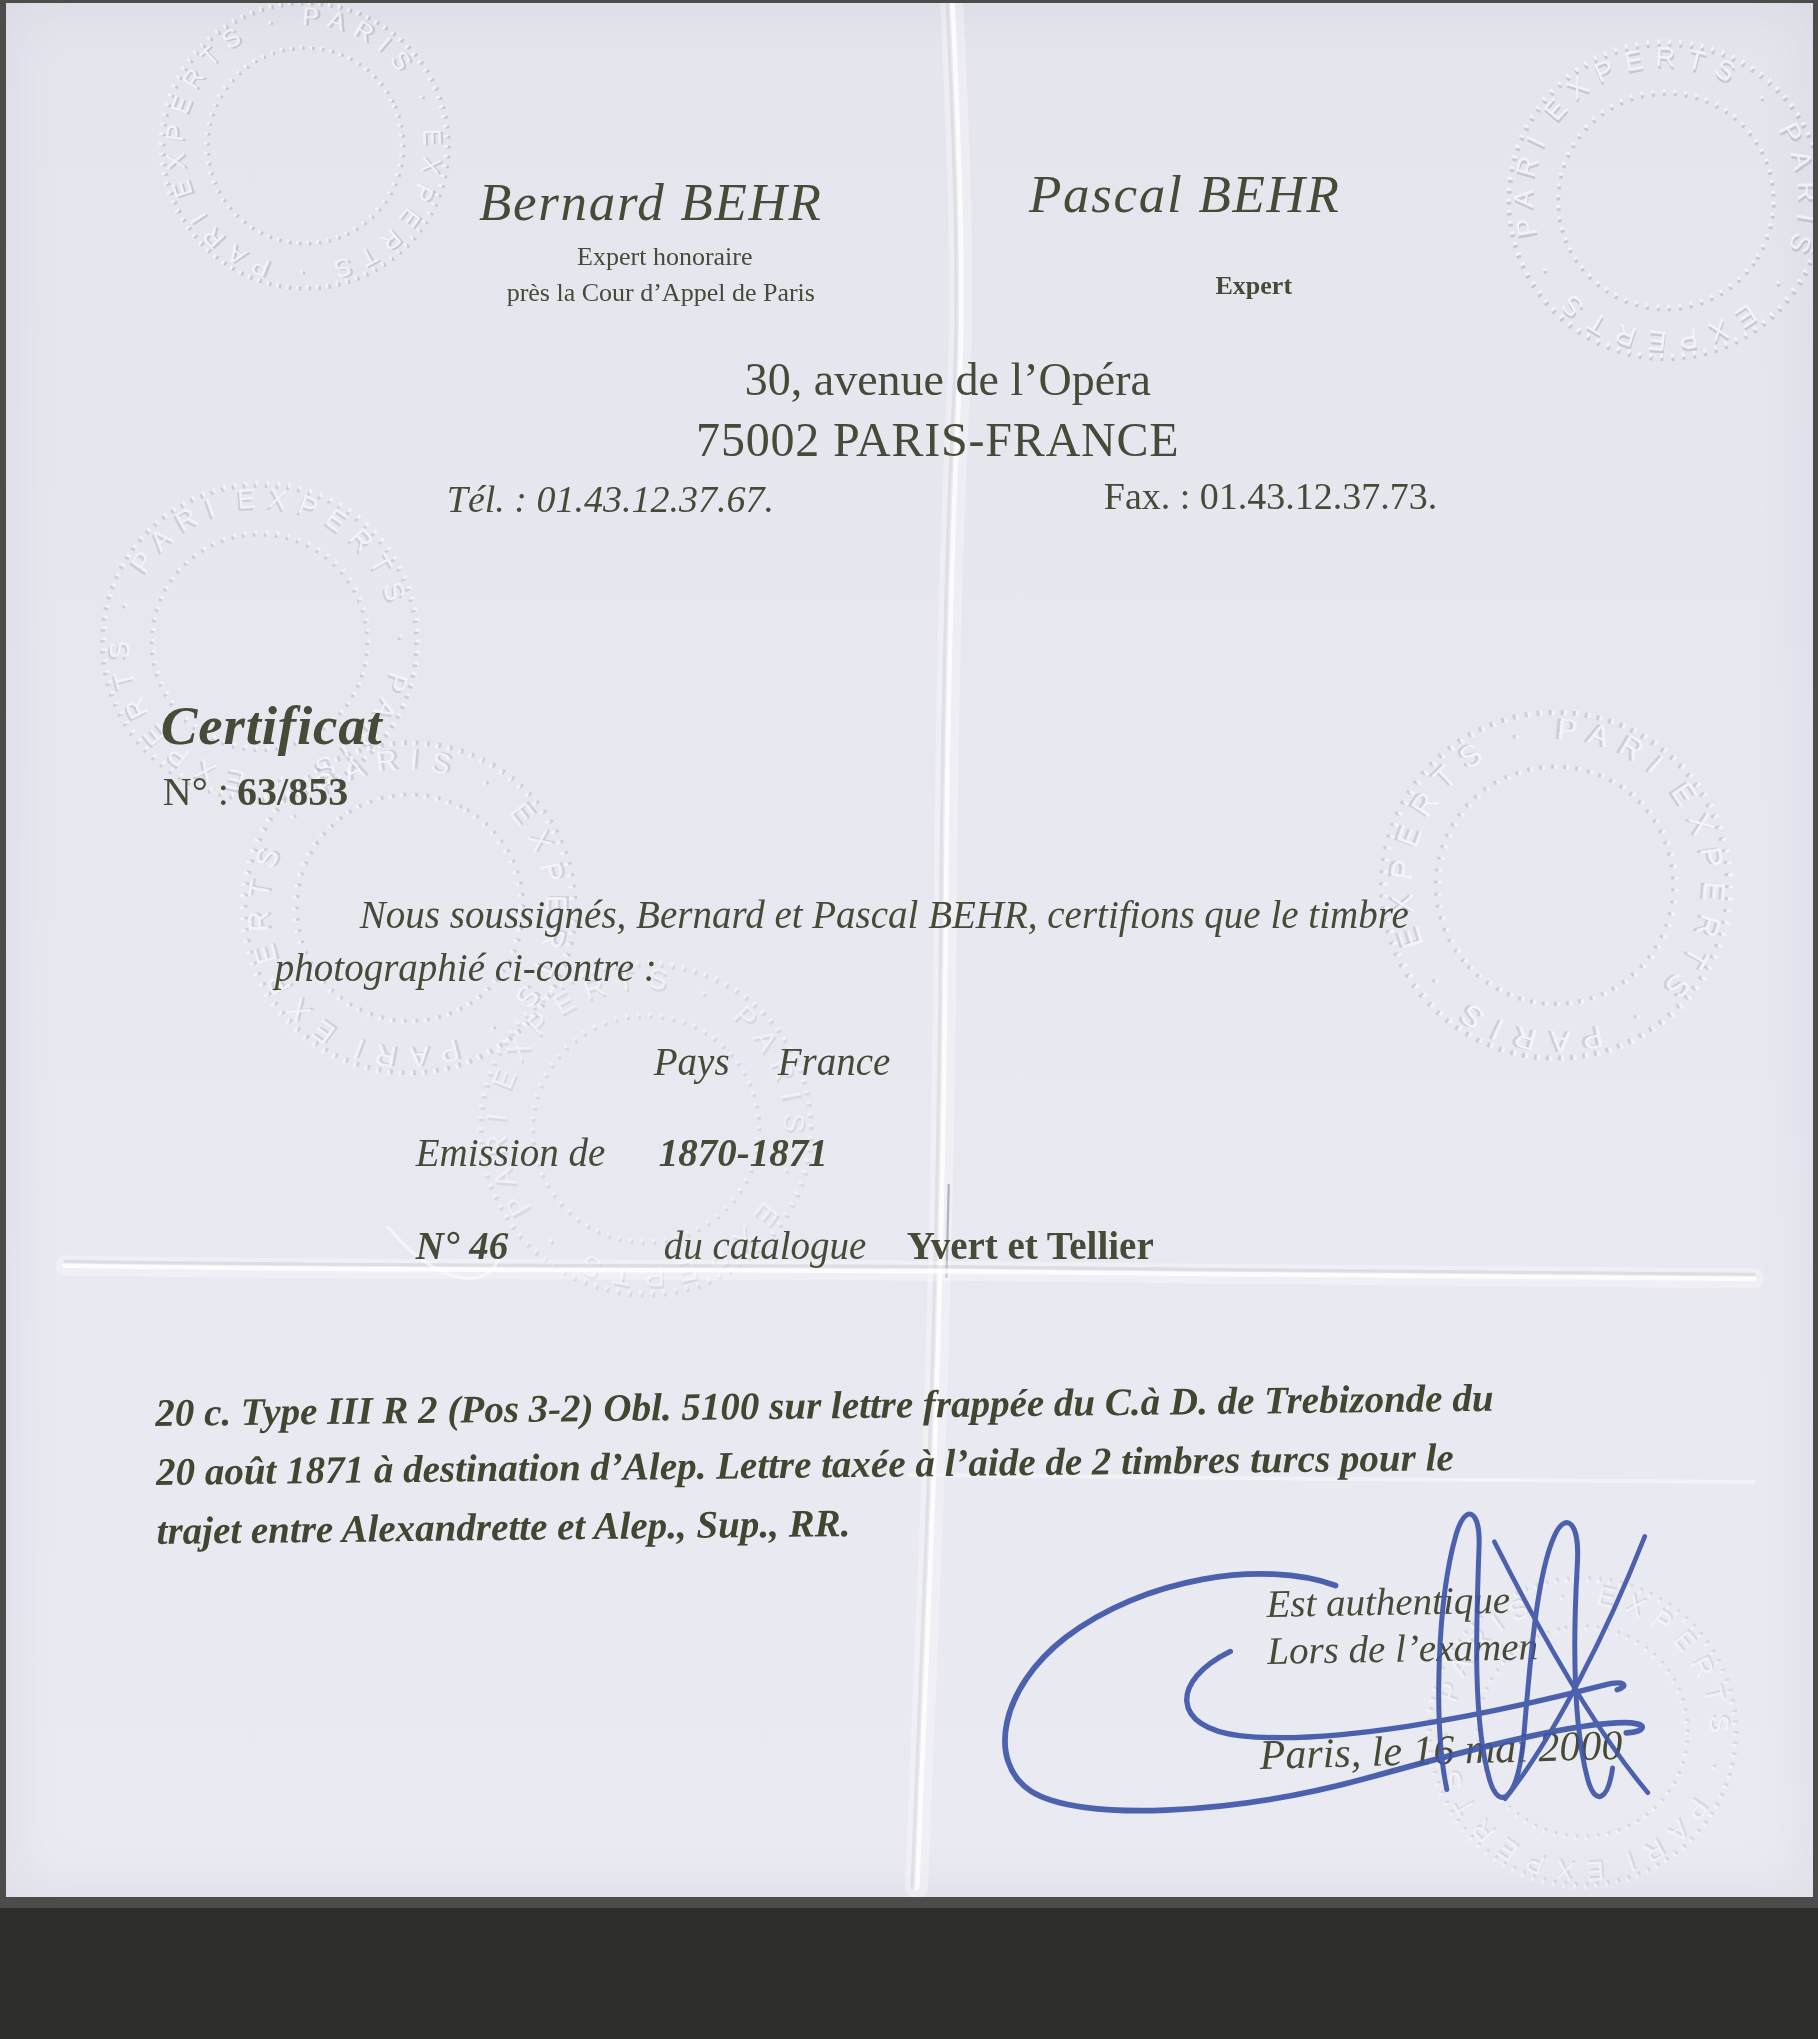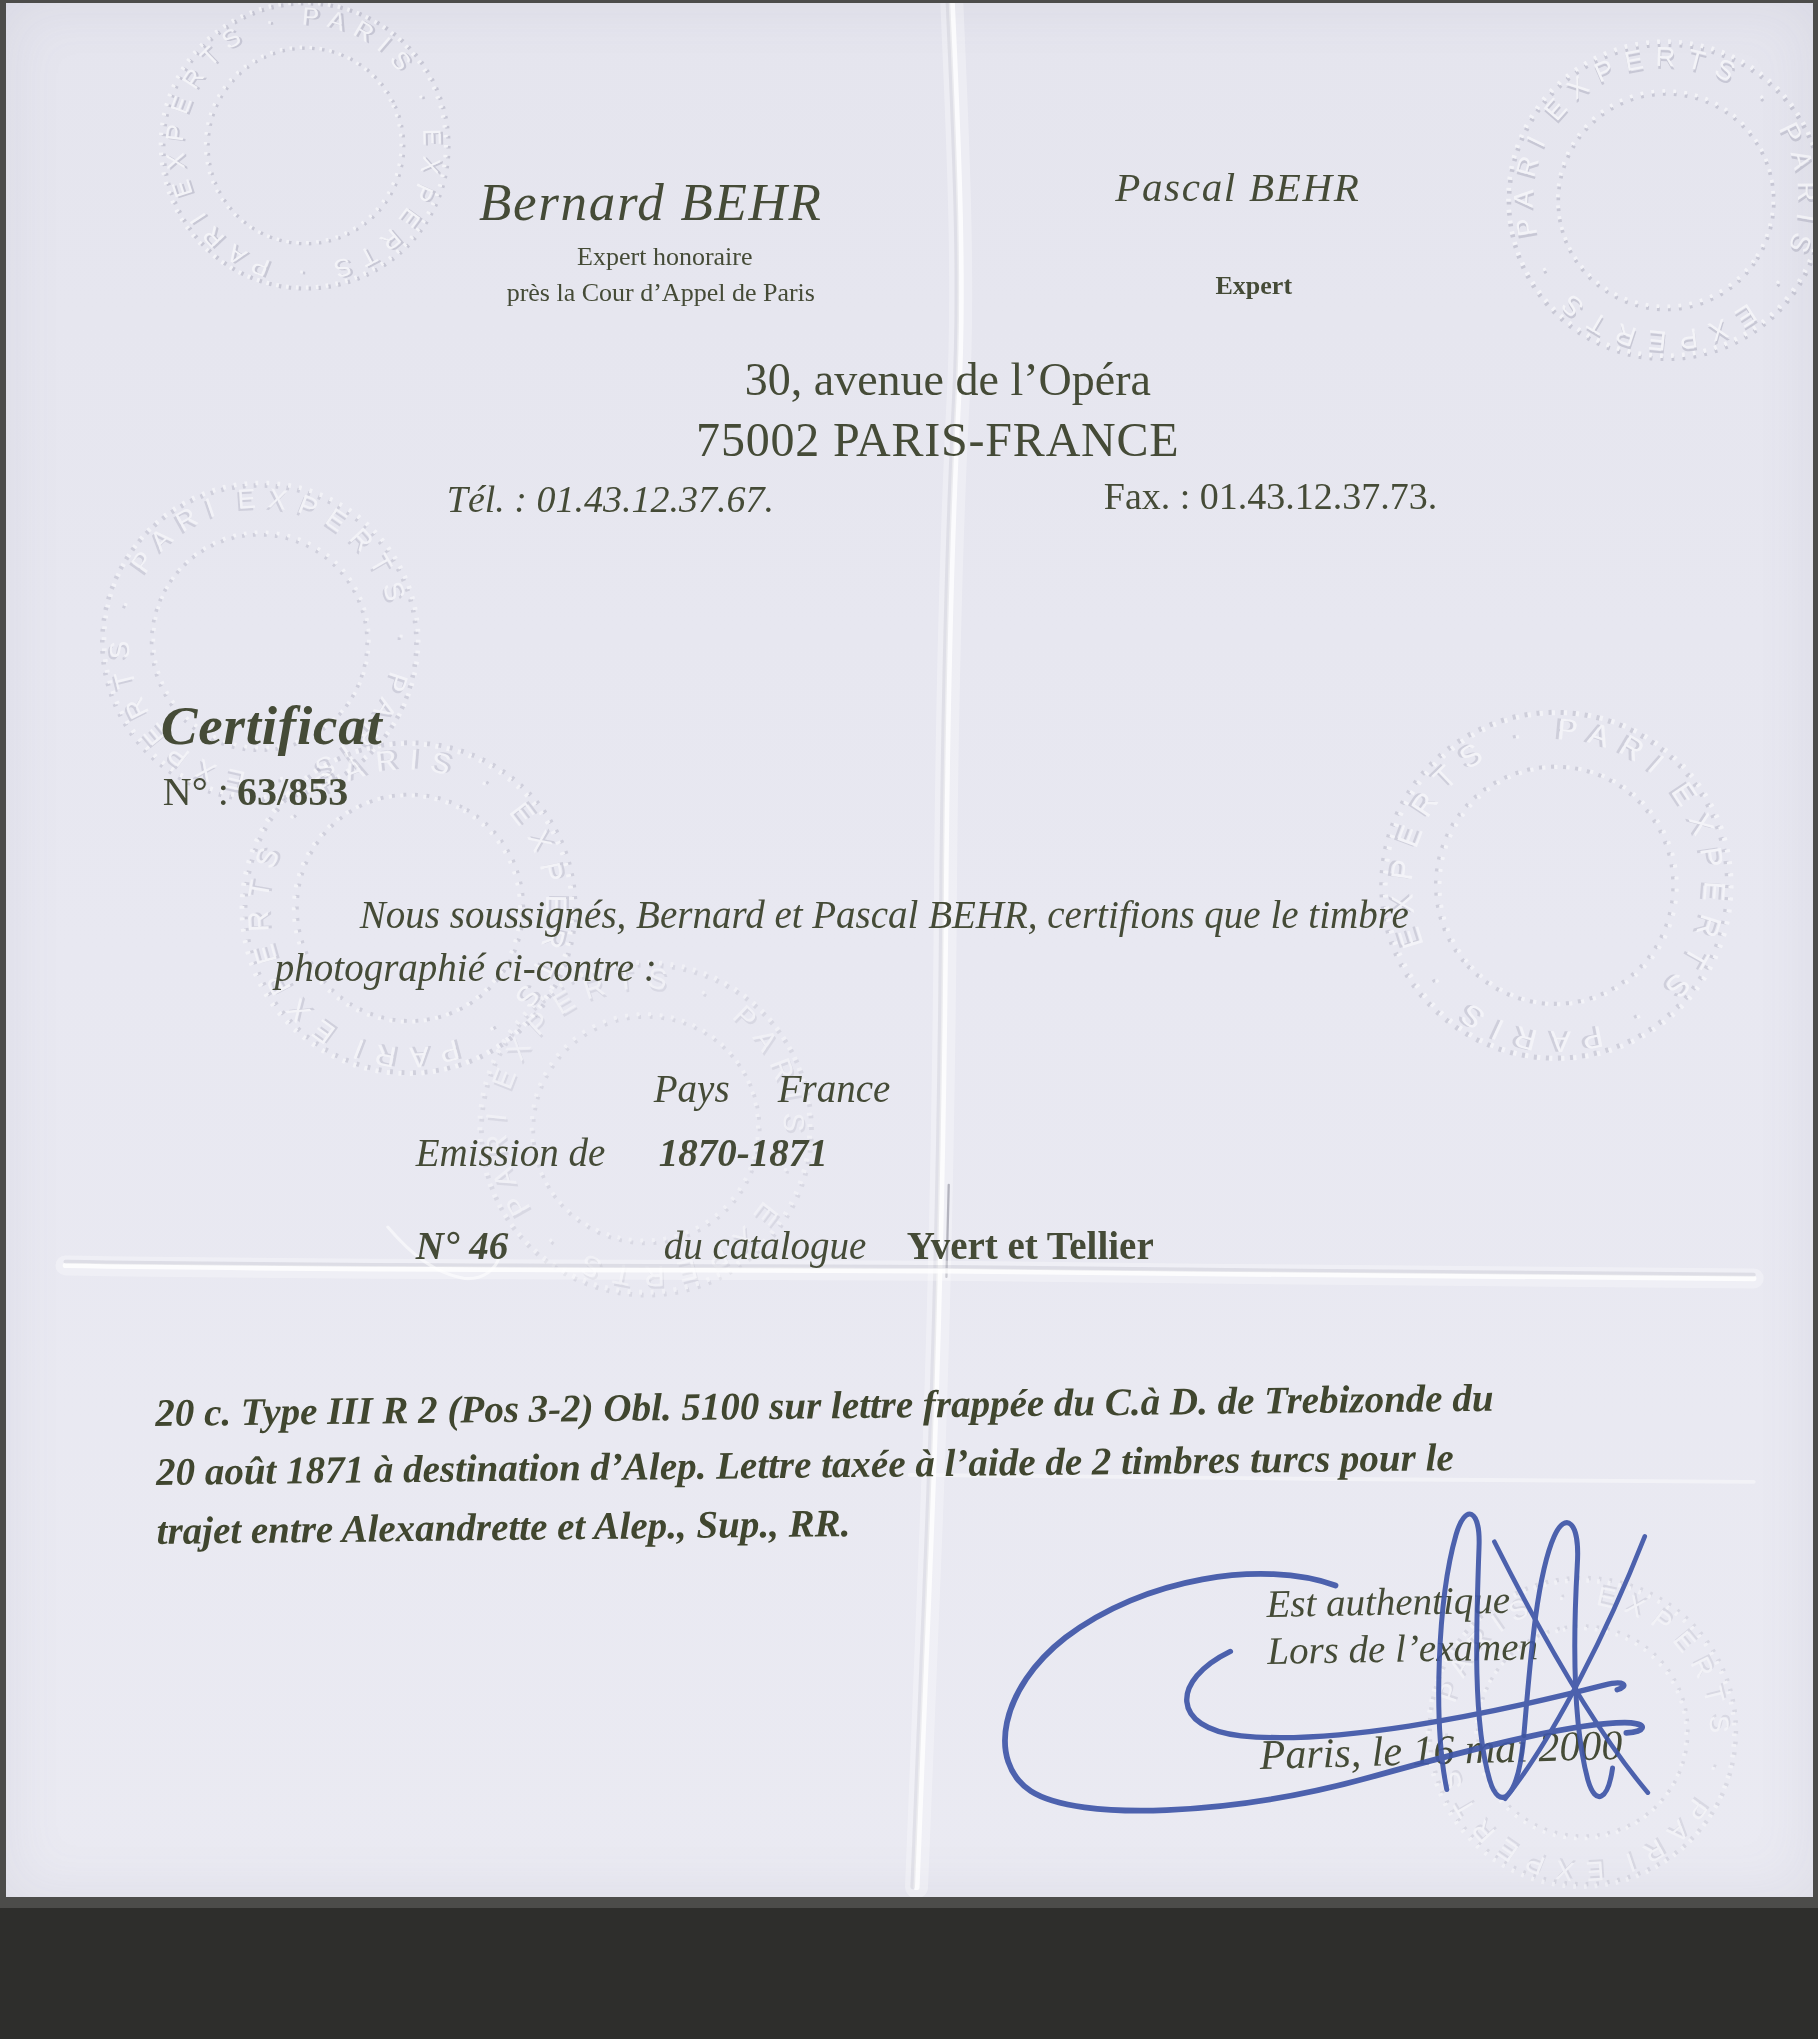--- a/index.html
+++ b/index.html
@@ -12,36 +12,36 @@
   .over{z-index:3;}
   .content{position:absolute;left:0;top:0;width:100%;height:100%;z-index:2;}
   .txt{position:absolute;color:#454b37;font-family:"Liberation Serif",serif;white-space:nowrap;line-height:1.1;}
   .c{transform:translateX(-50%);}
   .it{font-style:italic;}
   .b{font-weight:bold;}
   
   .name-l{left:645px;top:170px;font-size:53px;letter-spacing:1.7px;}
   .sub-l1{left:659px;top:240px;font-size:26px;}
   .sub-l2{left:655px;top:276px;font-size:26px;}
-  .name-r{left:1232px;top:162px;font-size:41px;letter-spacing:1.7px;}
+  .name-r{left:1179px;top:162px;font-size:53px;letter-spacing:1.7px;}
   .sub-r{left:1248px;top:269px;font-size:26px;font-weight:bold;}
   .addr1{left:942px;top:352px;font-size:46px;}
   .addr2{left:932px;top:411px;font-size:48px;letter-spacing:0.8px;}
   .tel{left:441px;top:476px;font-size:38px;font-style:italic;}
   .fax{left:1098px;top:473px;font-size:38px;}
   
   .cert-title{left:155px;top:693px;font-size:55px;letter-spacing:0.8px;}
   .cert-num{left:157px;top:767px;font-size:40px;}
   .cert-num .b{margin-left:8.3px;}
   
   .stmt1{left:354px;top:891px;font-size:39px;}
   .stmt2{left:269px;top:944px;font-size:39px;}
   
   .row{position:absolute;left:0;top:0;width:100%;height:50px;}
-  .pays-row{top:1065px;}
+  .pays-row{top:1038px;}
   .pays-row .lab{position:absolute;left:648px;font-size:39px;}
   .pays-row .val{position:absolute;left:772px;font-size:39px;}
   .emis-row{top:1129px;padding-left:14px;}
   .emis-row .lab{position:absolute;left:410px;font-size:39px;}
   .emis-row .val{position:absolute;left:653px;font-size:39px;}
   .cat-row{top:1222px;padding-left:16px;}
   .cat-row .num{position:absolute;left:410px;font-size:39px;}
   .cat-row .lab{position:absolute;left:658px;font-size:39px;}
   .cat-row .val{position:absolute;left:901px;font-size:39px;}
   

